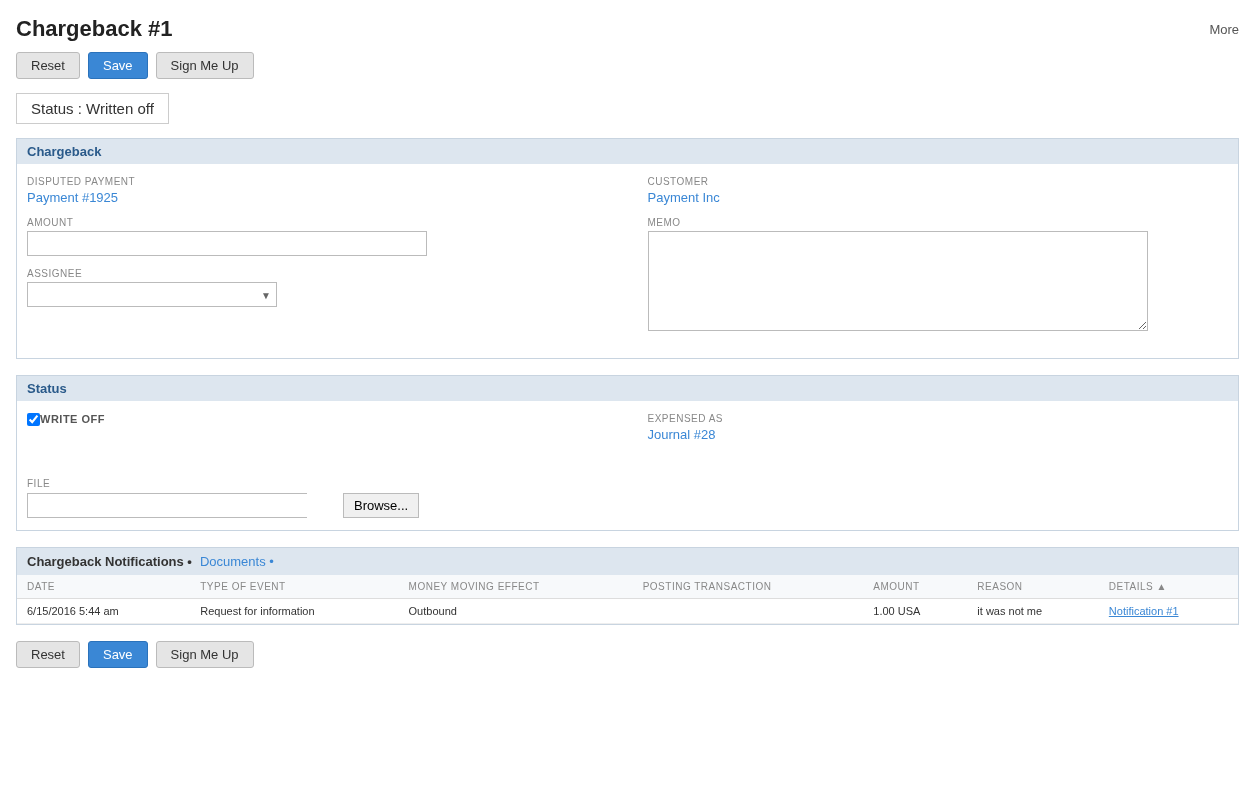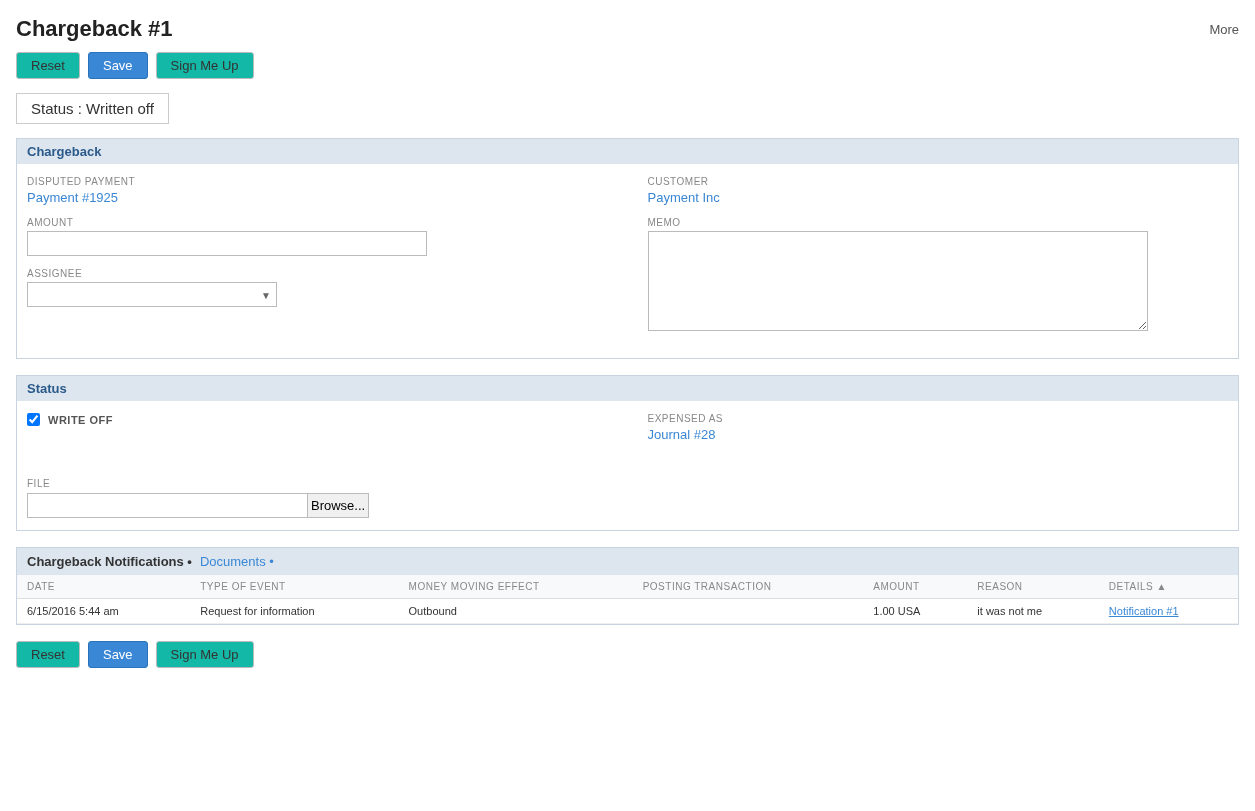--- a/index.html
+++ b/index.html
@@ -33,21 +33,21 @@
       gap: 8px;
       margin-bottom: 14px;
       align-items: center;
     }
     .btn {
       padding: 5px 14px;
       font-size: 13px;
       border-radius: 3px;
       cursor: pointer;
       border: 1px solid #bbb;
-      background: #14b8a6;
+      background: #e5e5e5;
       color: #333;
     }
     .btn-primary {
       background: #3a87d5;
       color: #fff;
       border-color: #2a72bb;
     }
     .status-badge {
       display: inline-block;
       border: 1px solid #ccc;
@@ -136,22 +136,21 @@
       color: #666;
       font-size: 10px;
     }
     .status-section .section-body {
       display: grid;
       grid-template-columns: 1fr 1fr;
       gap: 0 40px;
     }
     .write-off-row {
       display: flex;
-      align-items: center;
-      gap: 8px;
+      gap: 0;
       margin-bottom: 8px;
     }
     .write-off-label {
       font-size: 11px;
       font-weight: bold;
       color: #555;
       text-transform: uppercase;
       letter-spacing: 0.5px;
     }
     .file-section {
@@ -172,24 +171,25 @@
     .file-text-input {
       border: 1px solid #bbb;
       border-right: none;
       padding: 4px 6px;
       font-size: 13px;
       width: 280px;
       background: #fff;
     }
     .browse-btn {
       border: 1px solid #bbb;
-      padding: 4px 3px;
+      padding: 4px 10px;
       background: #f0f0f0;
       font-size: 13px;
       cursor: pointer;
+      margin-left: 36px;
     }
     .notifications-section {
       border: 1px solid #c8d4e0;
       margin-bottom: 16px;
     }
     .notifications-header {
       background: #dde6ef;
       padding: 6px 10px;
       display: flex;
       gap: 8px;

